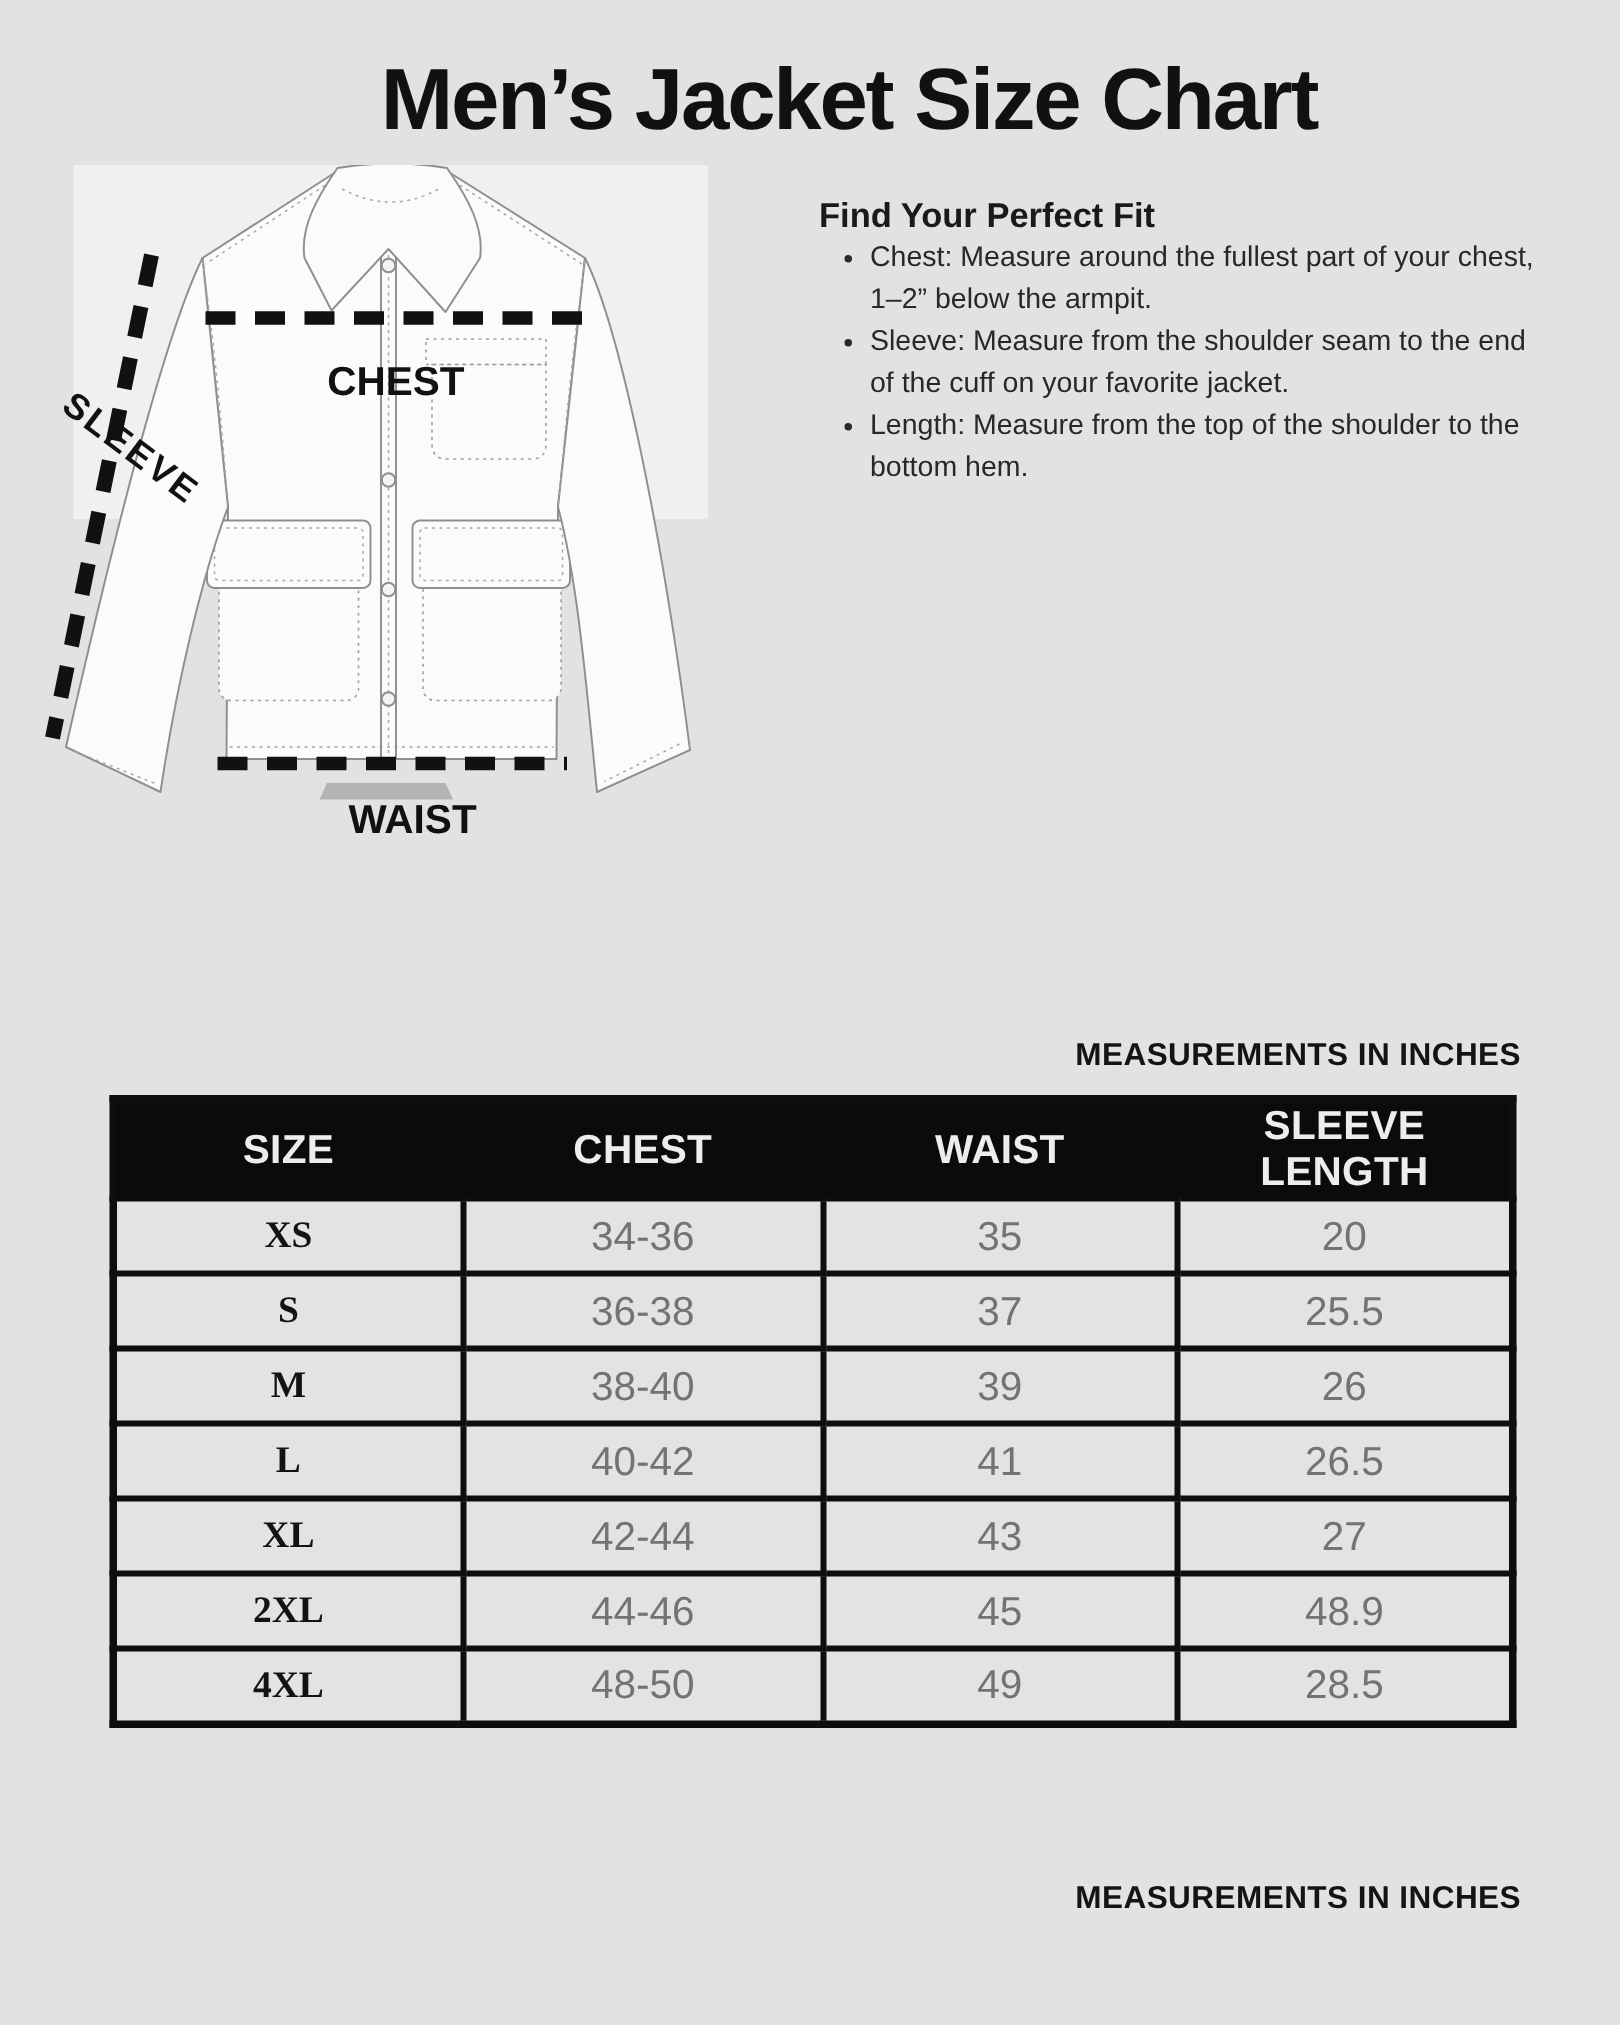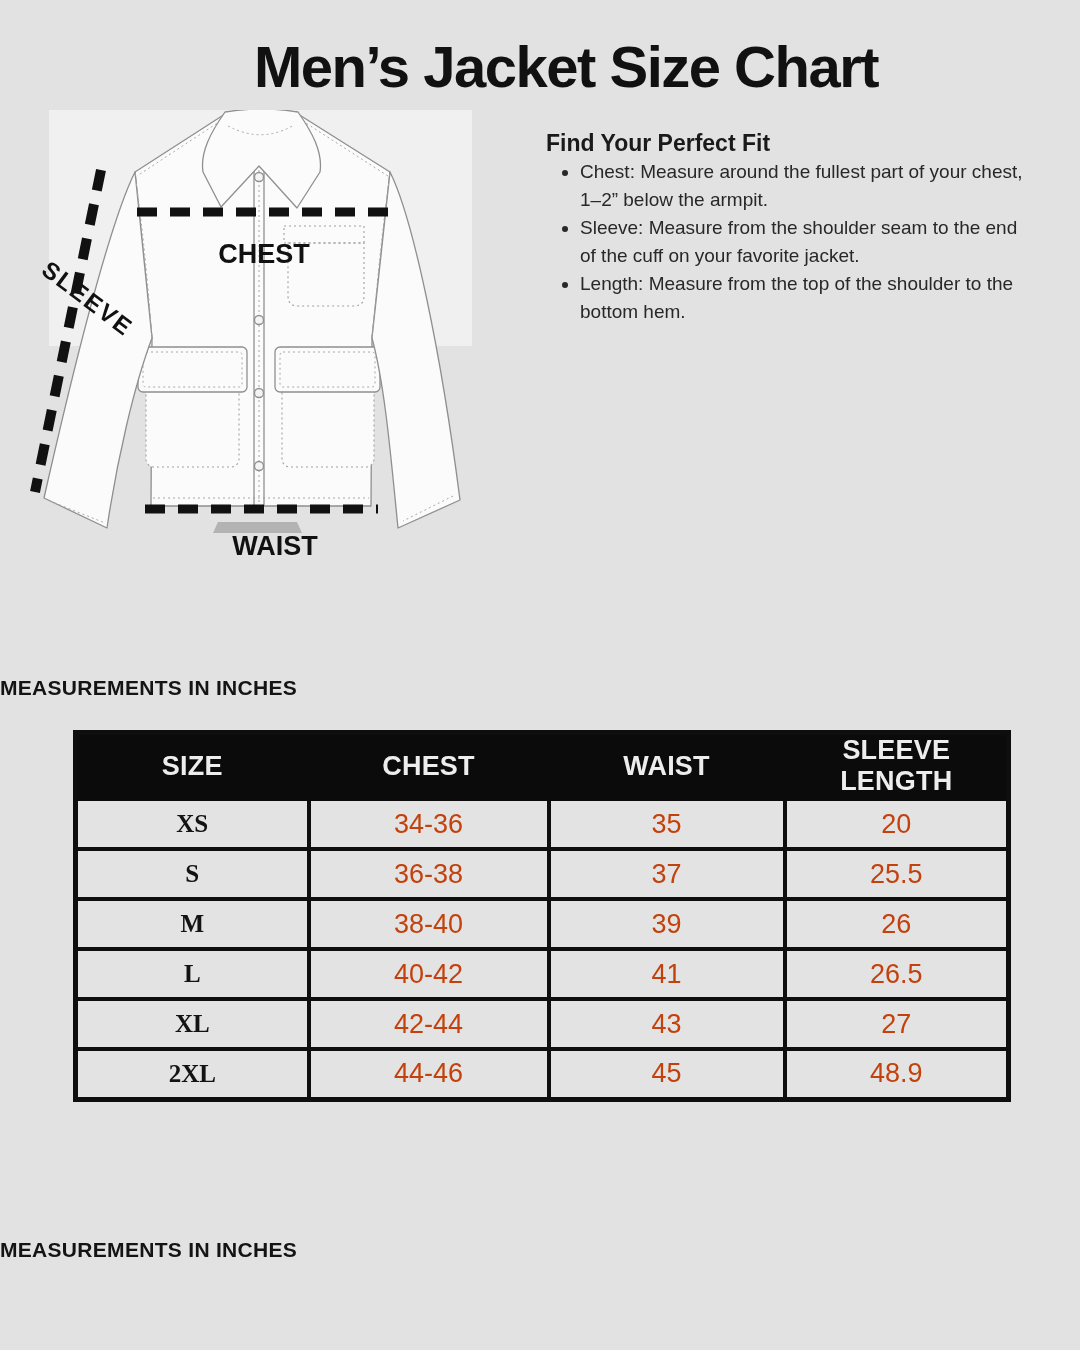--- a/index.html
+++ b/index.html
@@ -45,25 +45,26 @@
     font-weight: bold;
     color: #1a1a1a;
   }
   .guide p { max-width: 462px; margin-top: 6px; }
   .guide .measure-heading { margin-top: 26px; }
   .guide ul { margin-top: 2px; padding-left: 34px; }
   .guide li { max-width: 446px; }
   .chart-heading {
     position: absolute;
     left: 0; width: 1014px;
-    text-align: left;
+    text-align: right;
     font-size: 21px;
     font-weight: bold;
     letter-spacing: 0.3px;
     color: #141414;
+    margin-top: 16px;
   }
   .chart-heading.top { top: 676px; }
   .chart-heading.bottom { top: 1238px; }
   table.size-chart {
     position: absolute;
     left: 73px; top: 730px;
     width: 933px;
     border-collapse: collapse;
     table-layout: fixed;
     border-radius: 28px;
@@ -82,21 +83,21 @@
     border: 4px solid #0b0b0b;
     letter-spacing: 0.2px;
   }
   table.size-chart td {
     background: #e3e3e3;
     height: 50px;
     text-align: center;
     vertical-align: middle;
     border: 4px solid #0e0e0e;
     font-size: 27px;
-    color: #c2410c;
+    color: #737373;
   }
   table.size-chart td.size-cell {
     font-size: 25px;
     font-weight: bold;
     color: #131313;
     font-family: Liberation Serif, serif;
   }
   table.size-chart { border: 5px solid #0e0e0e; }
 </style>
 </head>
@@ -222,16 +223,22 @@
       <td>42-44</td>
       <td>43</td>
       <td>27</td>
     </tr>
     <tr>
       <td class="size-cell">2XL</td>
       <td>44-46</td>
       <td>45</td>
       <td>48.9</td>
     </tr>
+    <tr>
+      <td class="size-cell">4XL</td>
+      <td>48-50</td>
+      <td>49</td>
+      <td>28.5</td>
+    </tr>
   </tbody>
 </table>
 
 <div class="chart-heading bottom">MEASUREMENTS IN INCHES</div>
 
 </body></html>

